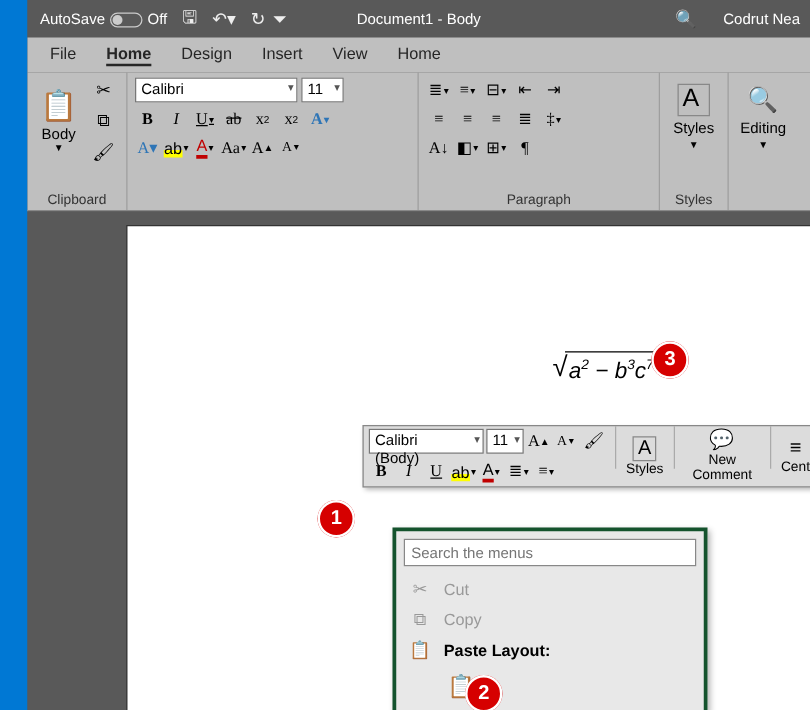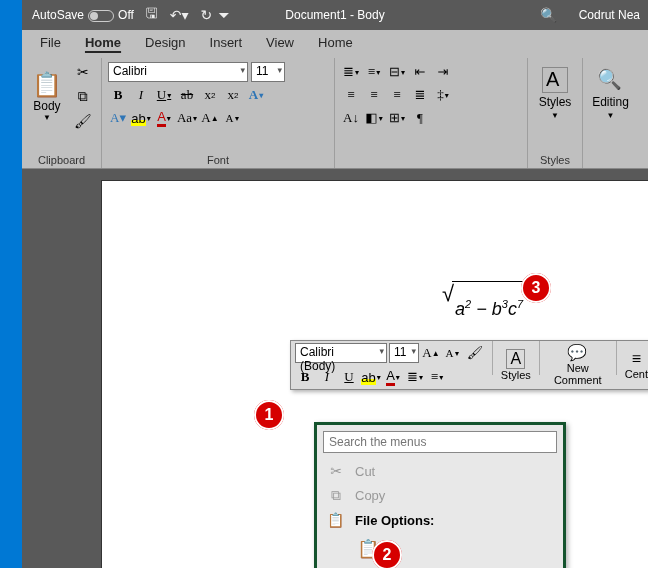--- a/index.html
+++ b/index.html
@@ -43,21 +43,21 @@
   
   .vgroup { align-items: center; }
   .vgroup .big { display:flex; flex-direction:column; align-items:center; gap:2px; font-size:12px; padding: 4px 6px;}
   .big svg, .big .glyph { width: 26px; height: 26px; }
   
   .docarea { position: absolute; top: 169px; left: 0; right: 0; bottom: 0; background: #595959; }
   .page { position: absolute; left: 80px; top: 12px; width: 640px; height: 500px; background: #fff; box-shadow: 0 0 0 1px #333; }
   .equation { position: absolute; top: 100px; left: 340px; font-family: "Cambria Math", Georgia, serif; font-size: 18px; font-style: italic; }
   .eq-root { display:inline-flex; align-items:flex-start;}
   .eq-surd { font-size: 22px; font-style: normal; margin-right: -2px;}
-  .eq-vinc { border-top: 1.4px solid #000; padding: 16px 3px;}
+  .eq-vinc { border-top: 1.4px solid #000; padding: 4px 3px;}
   sup { font-size: 11px; }
   
   .mini { position: absolute; left: 290px; top: 340px; width: 360px; background: #dcdcdc; border: 1px solid #888; box-shadow: 2px 2px 4px rgba(0,0,0,0.3); }
   .mini-row1, .mini-row2 { display:flex; align-items:center; padding: 2px 4px; gap:2px; }
   .mini .combo { font-size: 12px; }
   .mini .ico { font-size: 13px; }
   .mini .vsep { width:1px; height:34px; background:#aaa; margin:0 3px;}
   .mini .stack { display:flex; flex-direction:column; align-items:center; font-size:11px; padding:2px 4px; line-height:1.1;}
   
   .ctx { position: absolute; left: 314px; top: 422px; width: 252px; background: #e8e8e8; border: 3px solid #14532d; box-shadow: 2px 2px 5px rgba(0,0,0,0.3); font-size: 13px; }
@@ -120,21 +120,21 @@
               <span>🖌</span>
             </span>
         </div>
       </div>
       <div class="group-label">Clipboard</div>
     </div>
 
     <div class="group">
       <div class="font-body">
         <div class="row">
-          <div class="combo" style="width:140px">Calibri</div>
+          <div class="combo" style="width:130px">Calibri</div>
           <div class="combo" style="width:34px">11</div>
         </div>
         <div class="row">
           <span class="ico btn" style="font-weight:700">B</span>
           <span class="ico btn" style="font-style:italic">I</span>
           <span class="ico btn" style="text-decoration:underline">U<span class="drop">▾</span></span>
           <span class="ico btn" style="text-decoration:line-through">ab</span>
           <span class="ico btn">x<sub style="font-size:8px">2</sub></span>
           <span class="ico btn">x<sup style="font-size:8px">2</sup></span>
           <span class="ico btn" style="color:#2e75b6;font-weight:700">A<span class="drop">▾</span></span>
@@ -147,21 +147,20 @@
             </span>
           <span class="ico btn">
               <span class="fc" style="border-bottom:3px solid #c00000">A</span>
               <span class="drop">▾</span>
             </span>
           <span class="ico btn">Aa<span class="drop">▾</span></span>
           <span class="ico btn">A<sup style="font-size:8px">▲</sup></span>
           <span class="ico btn" style="font-size:11px">A<sup style="font-size:7px">▼</sup></span>
         </div>
       </div>
-      <div class="group-label">Font</div>
     </div>
 
     <div class="group">
       <div class="para-body">
         <div class="row">
           <span class="ico btn">≣<span class="drop">▾</span></span>
           <span class="ico btn">≡<span class="drop">▾</span></span>
           <span class="ico btn">⊟<span class="drop">▾</span></span>
           <span class="ico btn">⇤</span>
           <span class="ico btn">⇥</span>
@@ -173,20 +172,21 @@
           <span class="ico btn">≣</span>
           <span class="ico btn">‡<span class="drop">▾</span></span>
         </div>
         <div class="row">
           <span class="ico btn">A↓</span>
           <span class="ico btn">◧<span class="drop">▾</span></span>
           <span class="ico btn">⊞<span class="drop">▾</span></span>
           <span class="ico btn">¶</span>
         </div>
       </div>
+      <div class="group-label">Paragraph</div>
     </div>
 
     <div class="group vgroup" style="width:55px">
       <div class="big btn">
         <span class="glyph" style="font-size:20px;border:1px solid #888;padding:0 3px">A</span>
         <span>Styles</span>
         <span style="font-size:8px">▼</span>
       </div>
       <div class="group-label">Styles</div>
     </div>
@@ -272,21 +272,21 @@
   <div class="ctx-item disabled">
     <span class="ci">✂</span>
     <span>Cut</span>
   </div>
   <div class="ctx-item disabled">
     <span class="ci">⧉</span>
     <span>Copy</span>
   </div>
   <div class="ctx-item bold">
     <span class="ci">📋</span>
-    <span>File Options:</span>
+    <span>Paste Layout:</span>
   </div>
   <div class="paste-opts">
     <span class="paste-opt">📋</span>
   </div>
 </div>
 
 <div class="badge" style="left:254px; top:400px">1</div>
 <div class="badge" style="left:372px; top:540px">2</div>
 <div class="badge" style="left:521px; top:273px">3</div>
 

